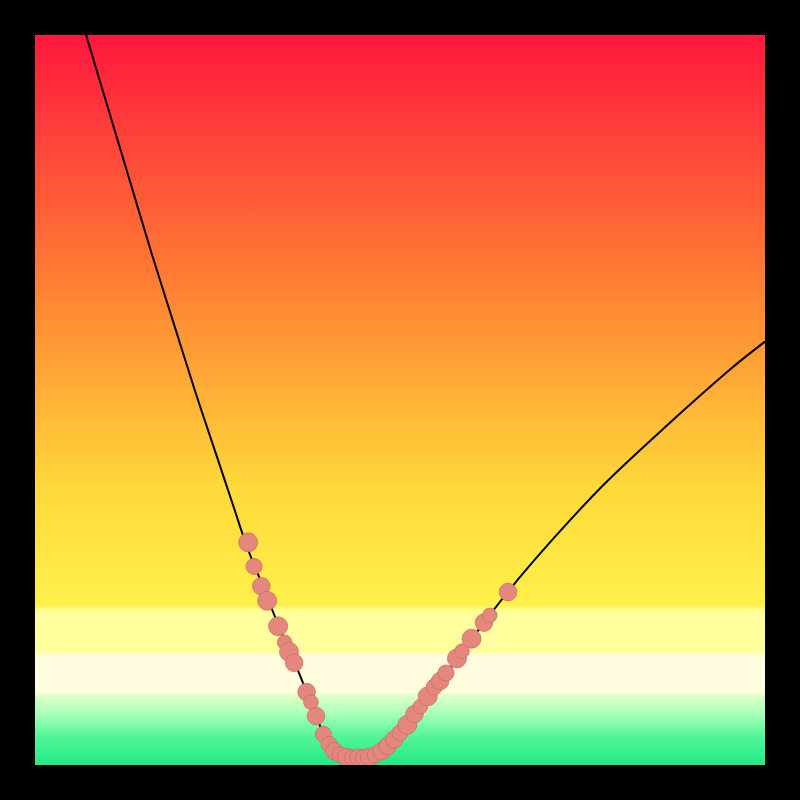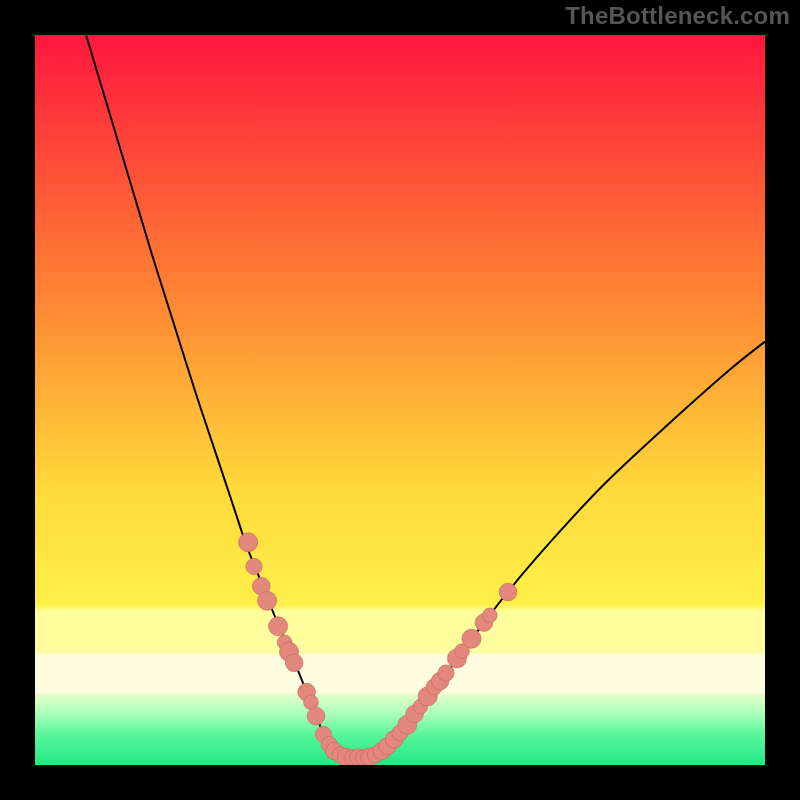--- a/index.html
+++ b/index.html
@@ -28,21 +28,20 @@
     width: 730px;
     height: 730px;
     overflow: hidden;
   }
   .plot svg { display: block; width: 100%; height: 100%; }
 </style>
 </head>
 <body>
 
 <div class="frame">
-  <div class="watermark">TheBottleneck.com</div>
   <div class="plot">
     <svg id="chart-svg" viewBox="0 0 100 100" preserveAspectRatio="none">
       <defs>
         <linearGradient id="bg-grad" x1="0" y1="0" x2="0" y2="1">
           <stop id="st0" offset="0%" stop-color="#ff173e"></stop>
           <stop id="st1" offset="34%" stop-color="#ff7f33"></stop>
           <stop id="st2" offset="62%" stop-color="#ffd93a"></stop>
           <stop id="st3" offset="78%" stop-color="#fff04a"></stop>
           <stop id="st4" offset="79%" stop-color="#ffff9e"></stop>
           <stop id="st5" offset="84.5%" stop-color="#ffff9e"></stop>

